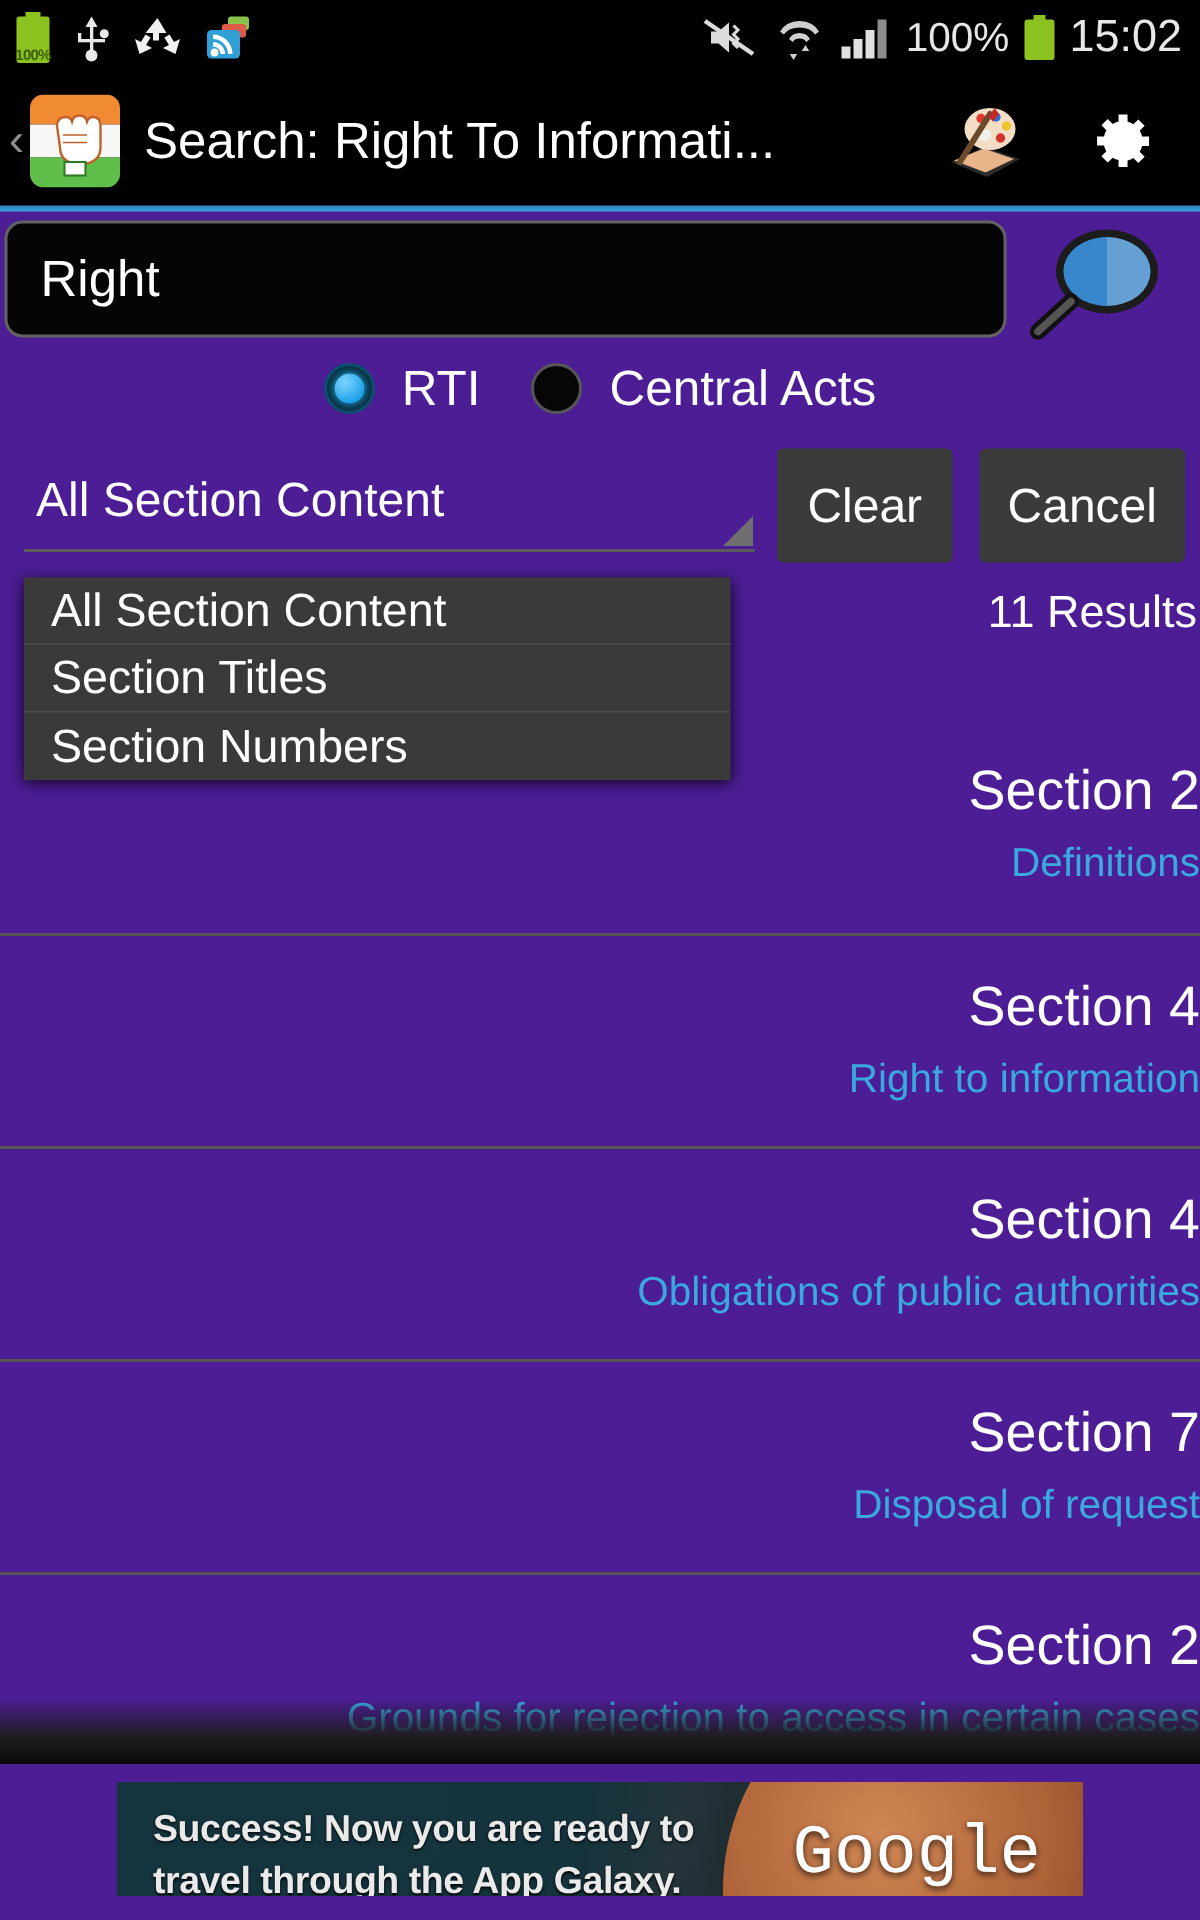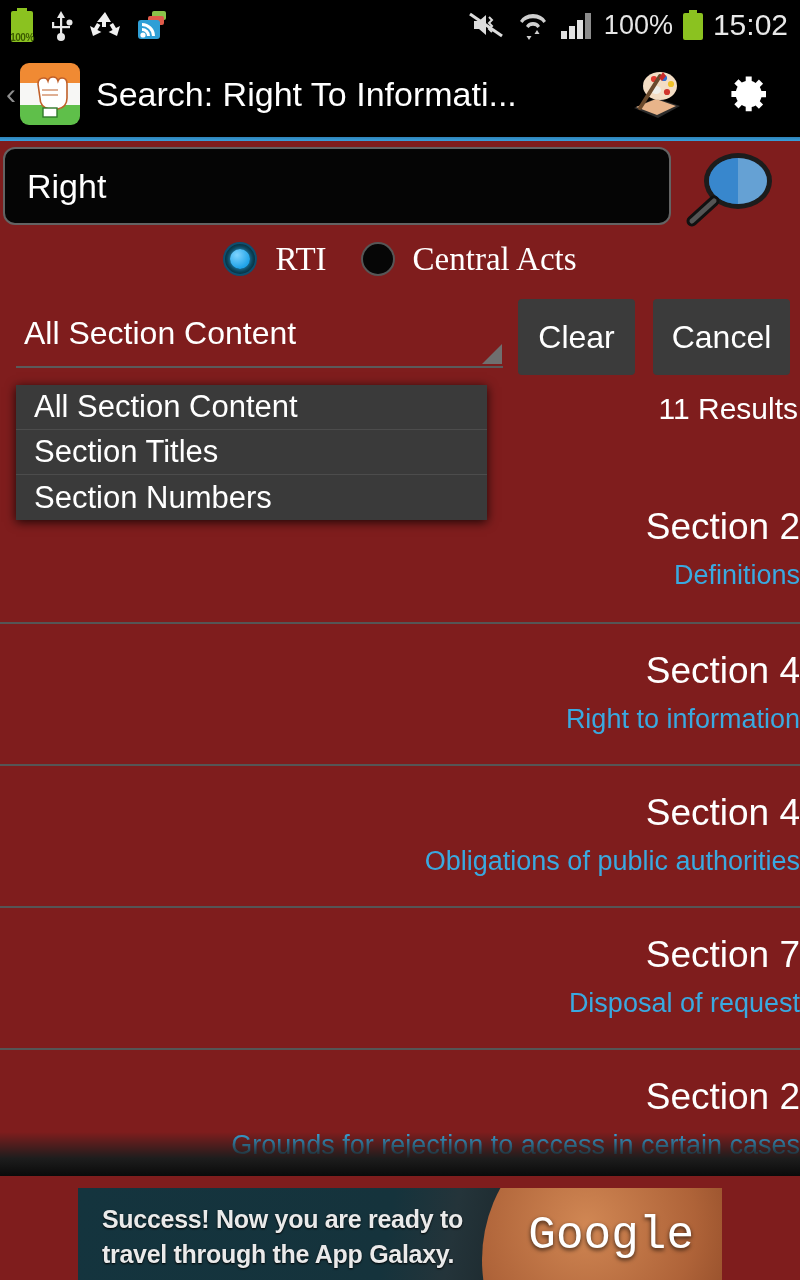--- a/index.html
+++ b/index.html
@@ -2,21 +2,21 @@
 <html><head>
 <meta charset="utf-8">
 <style>
   * { margin:0; padding:0; box-sizing:border-box; }
   html,body {
     width:800px; height:1280px;
     background:#000;
     font-family:"Liberation Sans", sans-serif;
     overflow:hidden;
   }
-  #screen { position:relative; width:800px; height:1280px; background:#7f1d1d; }
+  #screen { position:relative; width:800px; height:1280px; background:#4c1d95; }
 
   
   .status-bar{
     position:absolute; top:0; left:0; width:800px; height:50px;
     background:#000; display:flex; align-items:center;
   }
   .status-left{ display:flex; align-items:center; gap:14px; padding-left:10px; }
   .status-right{ display:flex; align-items:center; gap:10px; margin-left:auto; padding-right:12px; }
   .battery-ic{ position:relative; width:24px; height:34px; }
   .battery-ic .cap{ position:absolute; left:7px; top:0; width:10px; height:4px; background:#8bc220;}
@@ -64,21 +64,21 @@
     display:flex; align-items:center; padding:0 22px;
   }
   .search-text{ color:#fff; font-size:34px; }
   .magnifier{ position:absolute; left:676px; top:4px; width:120px; height:78px; }
 
   
   .radio-row{
     position:absolute; top:233px; left:0; width:800px; height:52px;
     display:flex; align-items:center; justify-content:center; gap:0;
   }
-  .radio-item{ display:flex; align-items:center;font-family:Liberation Serif, serif; }
+  .radio-item{ display:flex; align-items:center; }
   .radio-item + .radio-item{ margin-left:34px; }
   .radio-dot{
     width:34px; height:34px; border-radius:50%;
     border:2px solid #565656; background:#060606;
     display:flex; align-items:center; justify-content:center; margin-right:18px;
   }
   .radio-dot.on{ border-color:#0f4d6e; background:#07303f; }
   .radio-dot.on::after{
     content:''; width:20px; height:20px; border-radius:50%;
     background:radial-gradient(circle at 35% 30%,#7fd4ff,#1fa3e8 70%);
@@ -121,21 +121,21 @@
     box-shadow:0 2px 10px rgba(0,0,0,0.8);
   }
   .dd-item{ height:45px; padding:0 0 0 18px; display:flex; align-items:center;
             color:#fff; font-size:31px; border-bottom:1px solid #4c4c4c; }
   .dd-item:last-child{ border-bottom:none; }
 
   
   .ad-shade{ position:absolute; left:0; bottom:104px; width:800px; height:44px;
              background:linear-gradient(to bottom, rgba(0,0,0,0) 0%, #1d1d1d 60%, #0a0a0a 100%); }
   .ad{
-    position:absolute; left:78px; bottom:0; width:644px; height:92px;
+    position:absolute; left:78px; bottom:16px; width:644px; height:76px;
     overflow:hidden; background:#16343c;margin-top:32px;
   }
   .ad-bg{ position:absolute; inset:0;
           background:linear-gradient(100deg,#14343e 0%,#15333c 48%,#24343a 58%,#000 100%); }
   .ad-mars{
     position:absolute; right:-60px; top:-78px; width:300px; height:300px; border-radius:50%;
     background:radial-gradient(circle at 35% 38%, #d68a55 0%, #b4663a 40%, #8a4524 70%, #5d2d17 100%);
     opacity:0.97;
   }
   .ad-text{

